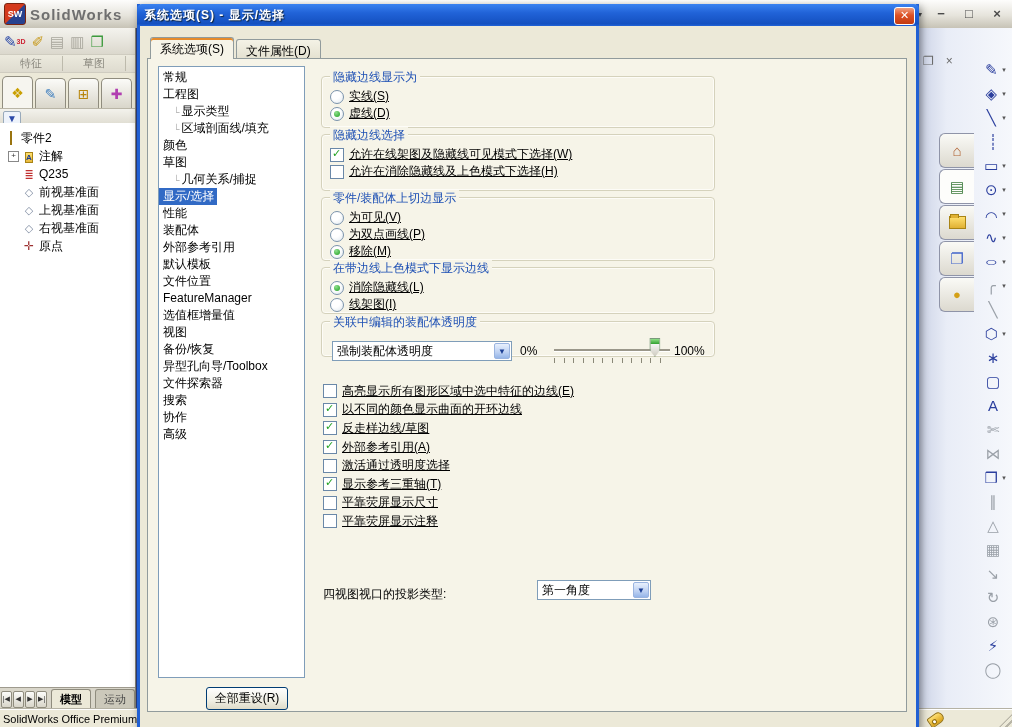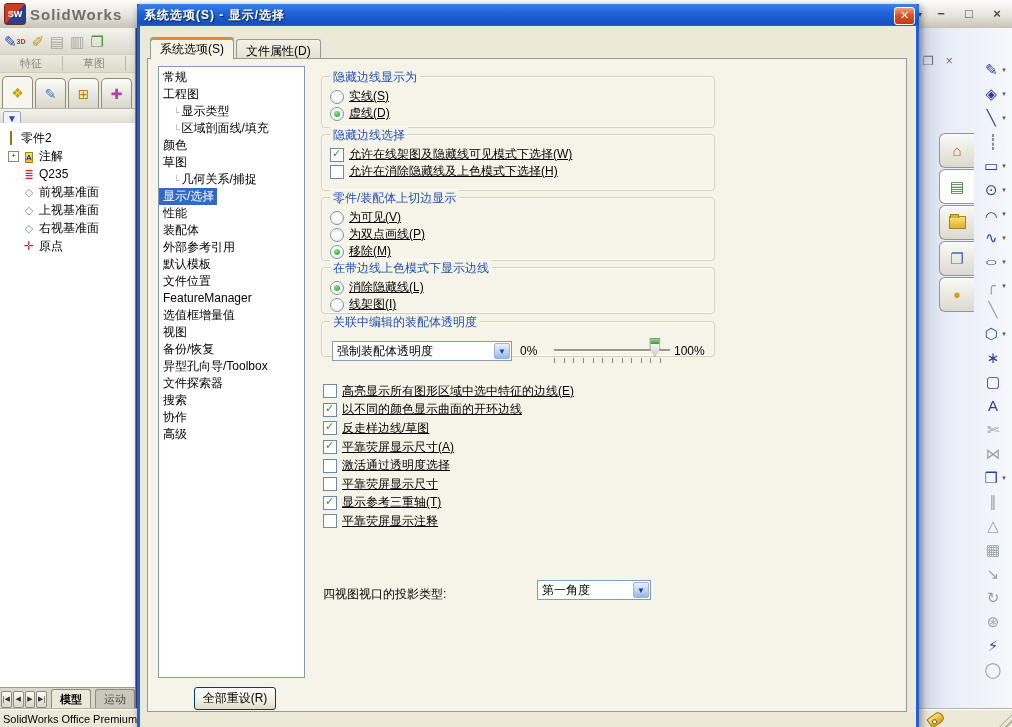--- a/index.html
+++ b/index.html
@@ -143,21 +143,21 @@
     clip-path:polygon(0 0,100% 0,100% 62%,50% 100%,0 62%);
     background:linear-gradient(180deg,#8ee086 0%,#2f9e2f 30%,#f5f5f5 30%,#cfccc0 100%);
     border:1px solid #7a9a7a;box-sizing:border-box;}
   
   .checklist{position:absolute;left:175px;top:323px;}
   .checklist .opt{margin-left:0;height:18.6px;}
   
   .proj-label{position:absolute;left:175px;top:527px;font-size:12px;}
   .proj-combo{position:absolute;left:389px;top:521px;width:114px;}
   
-  .reset-btn{position:absolute;left:46px;top:628px;width:80px;height:21px;border-radius:3px;
+  .reset-btn{position:absolute;left:58px;top:628px;width:80px;height:21px;border-radius:3px;
     border:1px solid #003c74;background:linear-gradient(180deg,#fefefe,#f0efe4 60%,#dedbc8 100%);
     font-size:12px;display:flex;align-items:center;justify-content:center;}
 </style>
 </head>
 <body>
 
 <div class="main-win" data-name="solidworks-main-window">
 
   <div class="titlebar-main" data-name="main-titlebar">
     <div class="sw-logo" data-name="solidworks-logo">
@@ -567,36 +567,36 @@
           <span>以不同的颜色显示曲面的开环边线</span>
         </div>
 
         <div class="opt on" data-name="checkbox-option">
           <span class="cb" data-name="checkbox-icon"></span>
           <span>反走样边线/草图</span>
         </div>
 
         <div class="opt on" data-name="checkbox-option">
           <span class="cb" data-name="checkbox-icon"></span>
-          <span>平靠荧屏显示尺寸(A)</span>
+          <span>外部参考引用(A)</span>
         </div>
 
         <div class="opt" data-name="checkbox-option">
           <span class="cb" data-name="checkbox-icon"></span>
           <span>激活通过透明度选择</span>
         </div>
 
+        <div class="opt on" data-name="checkbox-option">
+          <span class="cb" data-name="checkbox-icon"></span>
+          <span>显示参考三重轴(T)</span>
+        </div>
+
         <div class="opt" data-name="checkbox-option">
           <span class="cb" data-name="checkbox-icon"></span>
           <span>平靠荧屏显示尺寸</span>
-        </div>
-
-        <div class="opt on" data-name="checkbox-option">
-          <span class="cb" data-name="checkbox-icon"></span>
-          <span>显示参考三重轴(T)</span>
         </div>
 
         <div class="opt" data-name="checkbox-option">
           <span class="cb" data-name="checkbox-icon"></span>
           <span>平靠荧屏显示注释</span>
         </div>
       </div>
 
     <span class="proj-label" data-name="projection-type-label">四视图视口的投影类型:</span>
     <div class="combo proj-combo" data-name="projection-type-combobox">

